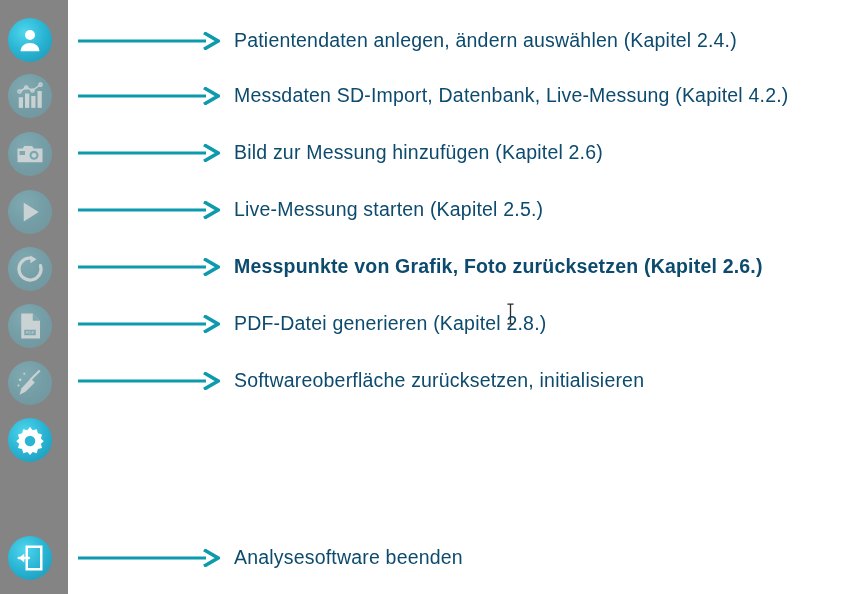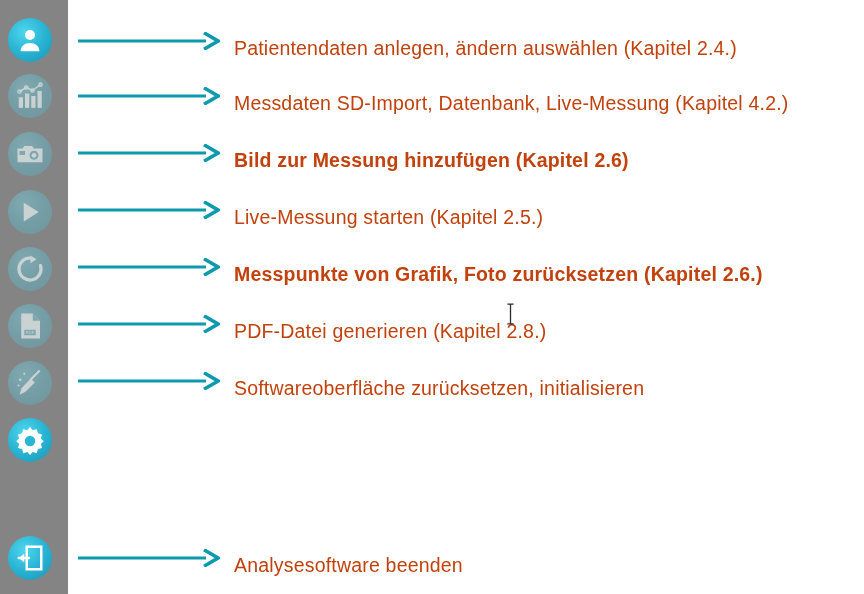--- a/index.html
+++ b/index.html
@@ -69,26 +69,25 @@
     left: 78px;
     top: 14px;
     width: 142px;
     height: 18px;
   }
 
   .row-label {
     position: absolute;
     left: 234px;
     top: 7px;
-    color: #c2410c;
+    color: #0c4a6e;
     font-size: 19.5px;
     line-height: 30px;
     white-space: nowrap;
     letter-spacing: 0.01em;
-    margin-top: 8px;
   }
 
   
   #text-cursor {
     position: absolute;
     left: 506px;
     top: 303px;
     width: 9px;
     height: 22px;
     pointer-events: none;
@@ -188,21 +187,21 @@
   </div>
 
   <div class="row" style="top:73px;">
     <svg class="arrow" viewBox="0 0 142 18">
       <path d="M0 9h128" stroke="#0e9aad" stroke-width="3.2"></path>
       <polyline points="126,0.8 140,9 126,17.2" fill="none" stroke="#0e9aad" stroke-width="3.6" stroke-linejoin="miter"></polyline>
     </svg>
     <div class="row-label">Messdaten SD-Import, Datenbank, Live-Messung (Kapitel 4.2.)</div>
   </div>
 
-  <div class="row" style="top:130px;font-weight:bold;">
+  <div class="row" style="top:130px;">
     <svg class="arrow" viewBox="0 0 142 18">
       <path d="M0 9h128" stroke="#0e9aad" stroke-width="3.2"></path>
       <polyline points="126,0.8 140,9 126,17.2" fill="none" stroke="#0e9aad" stroke-width="3.6" stroke-linejoin="miter"></polyline>
     </svg>
     <div class="row-label">Bild zur Messung hinzufügen (Kapitel 2.6)</div>
   </div>
 
   <div class="row" style="top:187px;">
     <svg class="arrow" viewBox="0 0 142 18">
       <path d="M0 9h128" stroke="#0e9aad" stroke-width="3.2"></path>

